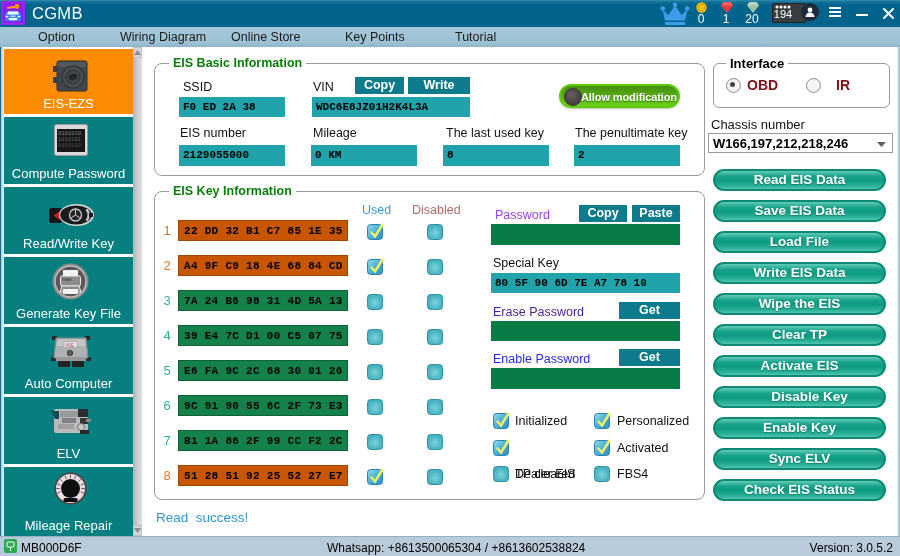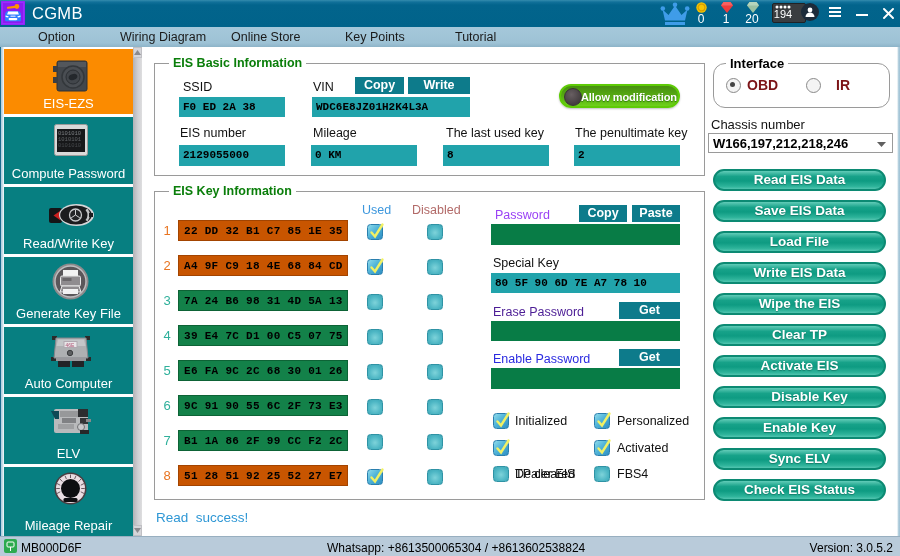--- a/index.html
+++ b/index.html
@@ -20,21 +20,21 @@
   
   #sidebar{left:0;top:47px;width:142px;height:489px;background:#fff;}
   #sideedge{left:0;top:47px;width:4px;height:489px;background:linear-gradient(90deg,#1a6c8e 0,#1a6c8e 1px,#a9cadb 1px,#cfe2ec 3px,#fff 4px);}
   .tile{position:absolute;left:4px;width:129px;height:68px;background:#077f81;}
   .tile.active{background:#fb8b00;}
   .tile .lbl{position:absolute;left:0;bottom:3px;width:100%;text-align:center;color:#fff;font-size:13px;}
   #scrollbar{left:133px;top:47px;width:9px;height:489px;background:linear-gradient(90deg,#b2b2b6,#d0d0d4 55%,#dededf);}
   .sbtn{position:absolute;left:133px;width:9px;height:11px;background:#d5d5d9;border:1px solid #c0c0c4;box-sizing:border-box;}
   .sbtn svg{display:block;margin:2px auto 0;}
   
-  .groupbox{position:absolute;border:1px solid #9a9a9a;border-radius:0;}
+  .groupbox{position:absolute;border:1px solid #9a9a9a;border-radius:8px;}
   .grouptitle{position:absolute;top:-8px;left:14px;background:#fff;padding:0 4px;
     font-weight:bold;color:#0a7e0a;font-size:12.5px;}
   
   .tealfield{position:absolute;background:#21a3ab;color:#000;
     font-family:"Liberation Mono",monospace;font-size:11px;font-weight:bold;line-height:20px;padding-left:4px;box-sizing:border-box;}
   .greenfield{position:absolute;background:#087c46;}
   .tbtn{position:absolute;background:#0d7b8b;color:#fff;text-align:center;
     font-weight:bold;font-size:12.5px;line-height:17px;height:17px;}
   .label{position:absolute;font-size:12.5px;color:#111;}
   
@@ -364,21 +364,21 @@
       </svg>
     </div>
   <div class="label" style="left:617px;top:441px;">Activated</div>
   <div class="cb" style="left:493px;top:466px;"></div>
   <div class="label" style="left:515px;top:467px;">Dealer EIS</div>
   <div class="cb" style="left:594px;top:466px;"></div>
   <div class="label" style="left:617px;top:467px;">FBS4</div>
 
   <div class="abs" style="left:156px;top:510px;color:#2e97d5;font-size:13.5px;">Read&nbsp; success!</div>
 
-  <div class="groupbox" style="left:713px;top:63px;width:175px;height:43px;border-radius:12px;">
+  <div class="groupbox" style="left:713px;top:63px;width:175px;height:43px;border-radius:6px;">
     <div class="grouptitle" style="color:#000;left:12px;font-size:13px;">Interface</div>
   </div>
   <div class="abs" style="left:726px;top:78px;width:13px;height:13px;border-radius:50%;border:1px solid #8a8a8a;background:#f4f4f4;">
     <div class="abs" style="left:3px;top:3px;width:5px;height:5px;border-radius:50%;background:#444;"></div>
   </div>
   <div class="abs" style="left:747px;top:77px;color:#7c1417;font-weight:bold;font-size:14px;">OBD</div>
   <div class="abs" style="left:806px;top:78px;width:13px;height:13px;border-radius:50%;border:1px solid #8a8a8a;background:#f4f4f4;"></div>
   <div class="abs" style="left:836px;top:77px;color:#7c1417;font-weight:bold;font-size:14px;">IR</div>
 
   <div class="label" style="left:711px;top:117px;font-size:13px;">Chassis number</div>

